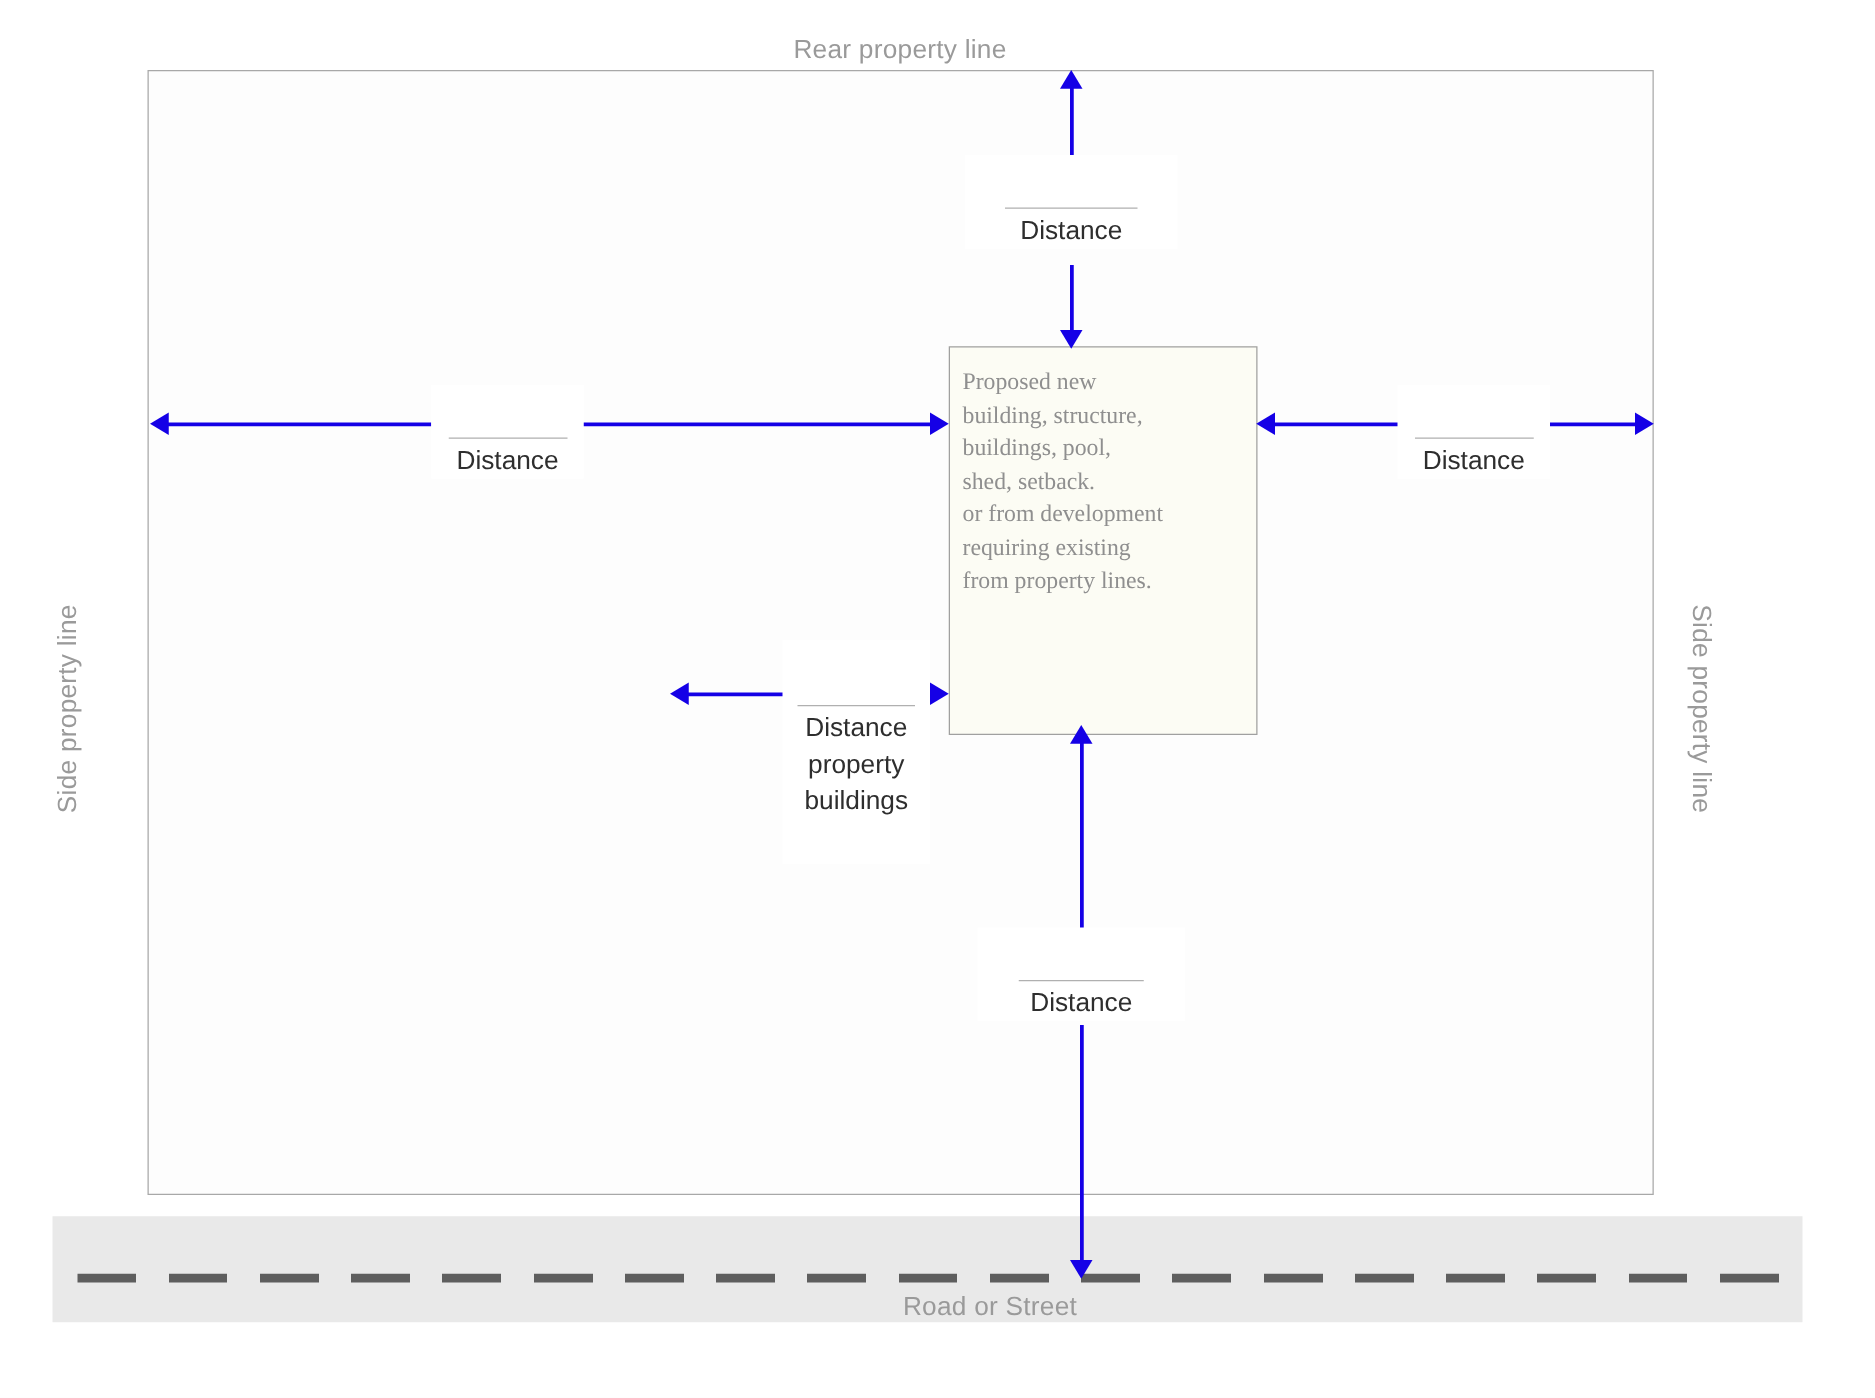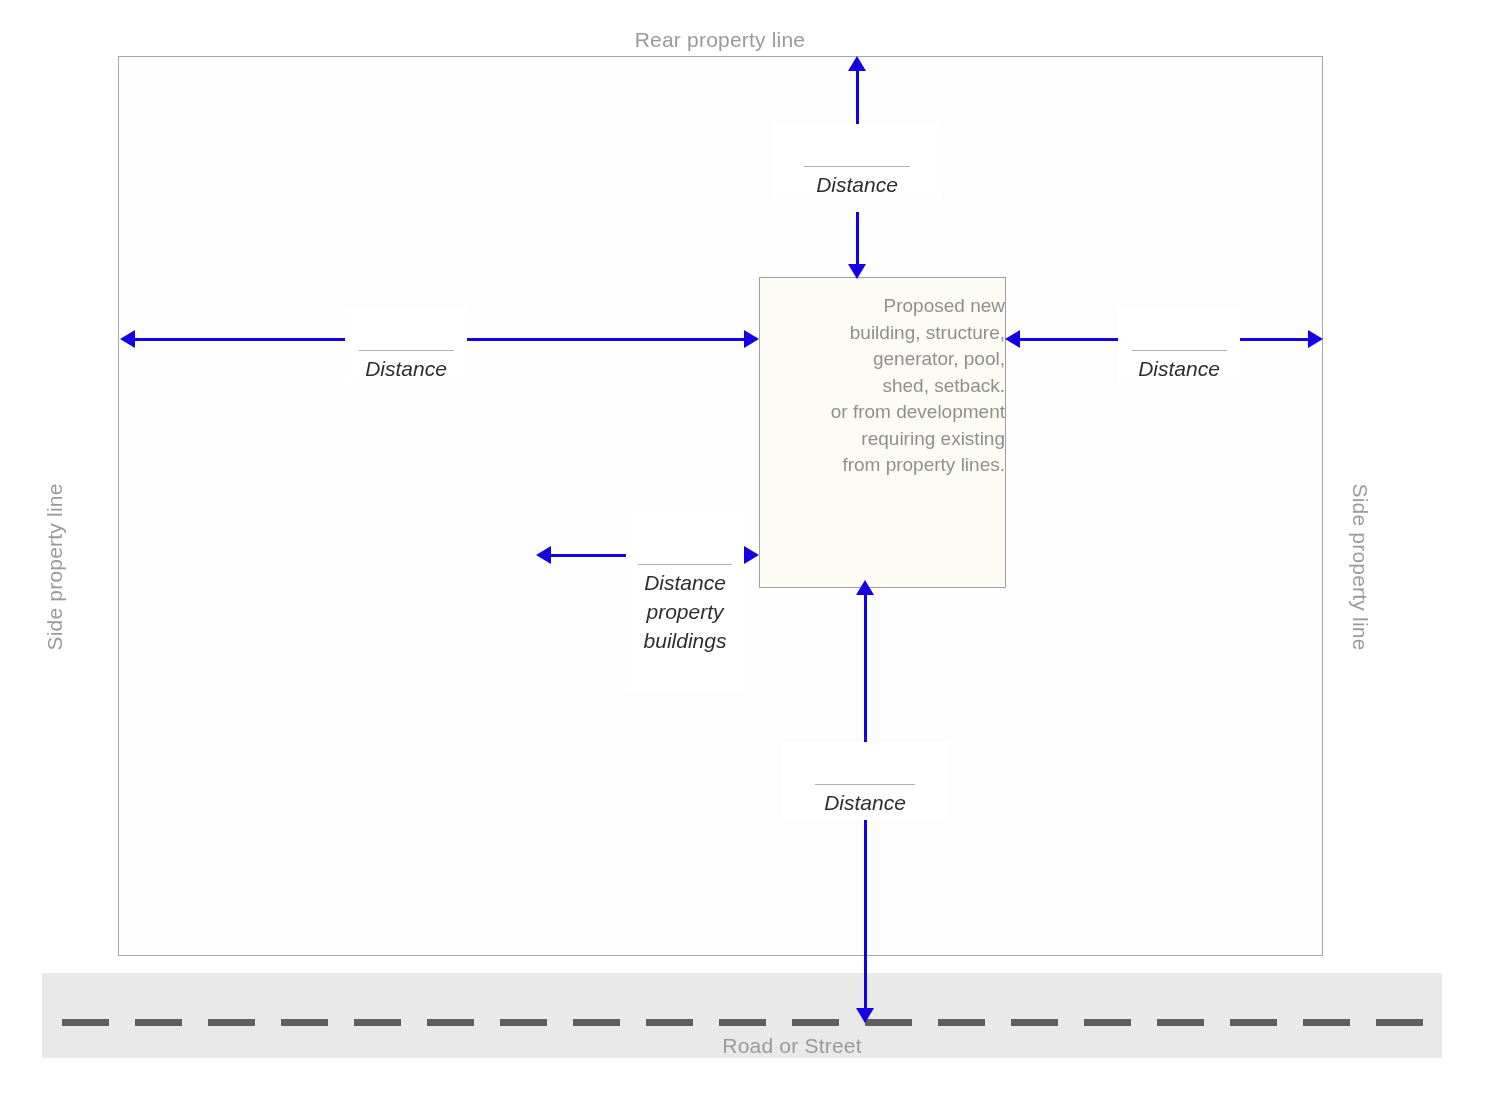--- a/index.html
+++ b/index.html
@@ -109,21 +109,22 @@
     height: 258px;
     background: #ffffff;
   }
   .bldg-text {
     position: absolute;
     left: 10px;
     right: 0;
     color: #8f8f8f;
     font-size: 19px;
     line-height: 26.5px;
-    text-align: right;
+    text-align: left;
+    font-family: Liberation Serif, serif;
   }
   #proposed-text { top: 15px; }
   #existing-text { top: 78px; }
 
   
   .dim-line {
     position: absolute;
     background: #1500e6;
   }
   .dim-h { height: 2.5px; }
@@ -158,21 +159,20 @@
   
   .dim-label {
     position: absolute;
     background: #ffffff;
     color: #2e2e2e;
     font-size: 21px;
     line-height: 29px;
     text-align: center;
     padding: 0 4px;
     box-sizing: border-box;
-    font-style: italic;
   }
   .dim-label .rule {
     display: block;
     border-top: 1.5px solid #b0b0b0;
     margin: 0 auto 3px auto;
   }
   .dim-label .blank {
     display: block;
     height: 42px;
   }
@@ -192,21 +192,21 @@
   <div class="prop-label" id="side-left-label">Side property line</div>
 
   <div class="prop-label" id="side-right-label">Side property line</div>
 
   <div class="prop-label" id="road-label">Road or Street</div>
 
   <div class="building" id="proposed-building">
     <div class="bldg-text" id="proposed-text">
       <span>Proposed new</span><br>
       <span>building, structure,</span><br>
-      <span>generator, pool,</span><br>
+      <span>buildings, pool,</span><br>
       <span>shed, setback.</span><br>
       <span>or from development</span><br>
       <span>requiring existing</span><br>
       <span>from property lines.</span>
     </div>
   </div>
 
 
   <div class="arrowhead arrow-up" style="left:848px; top:56px;"></div>
   <div class="dim-line dim-v" style="left:856px; top:68px; height:58px;"></div>

